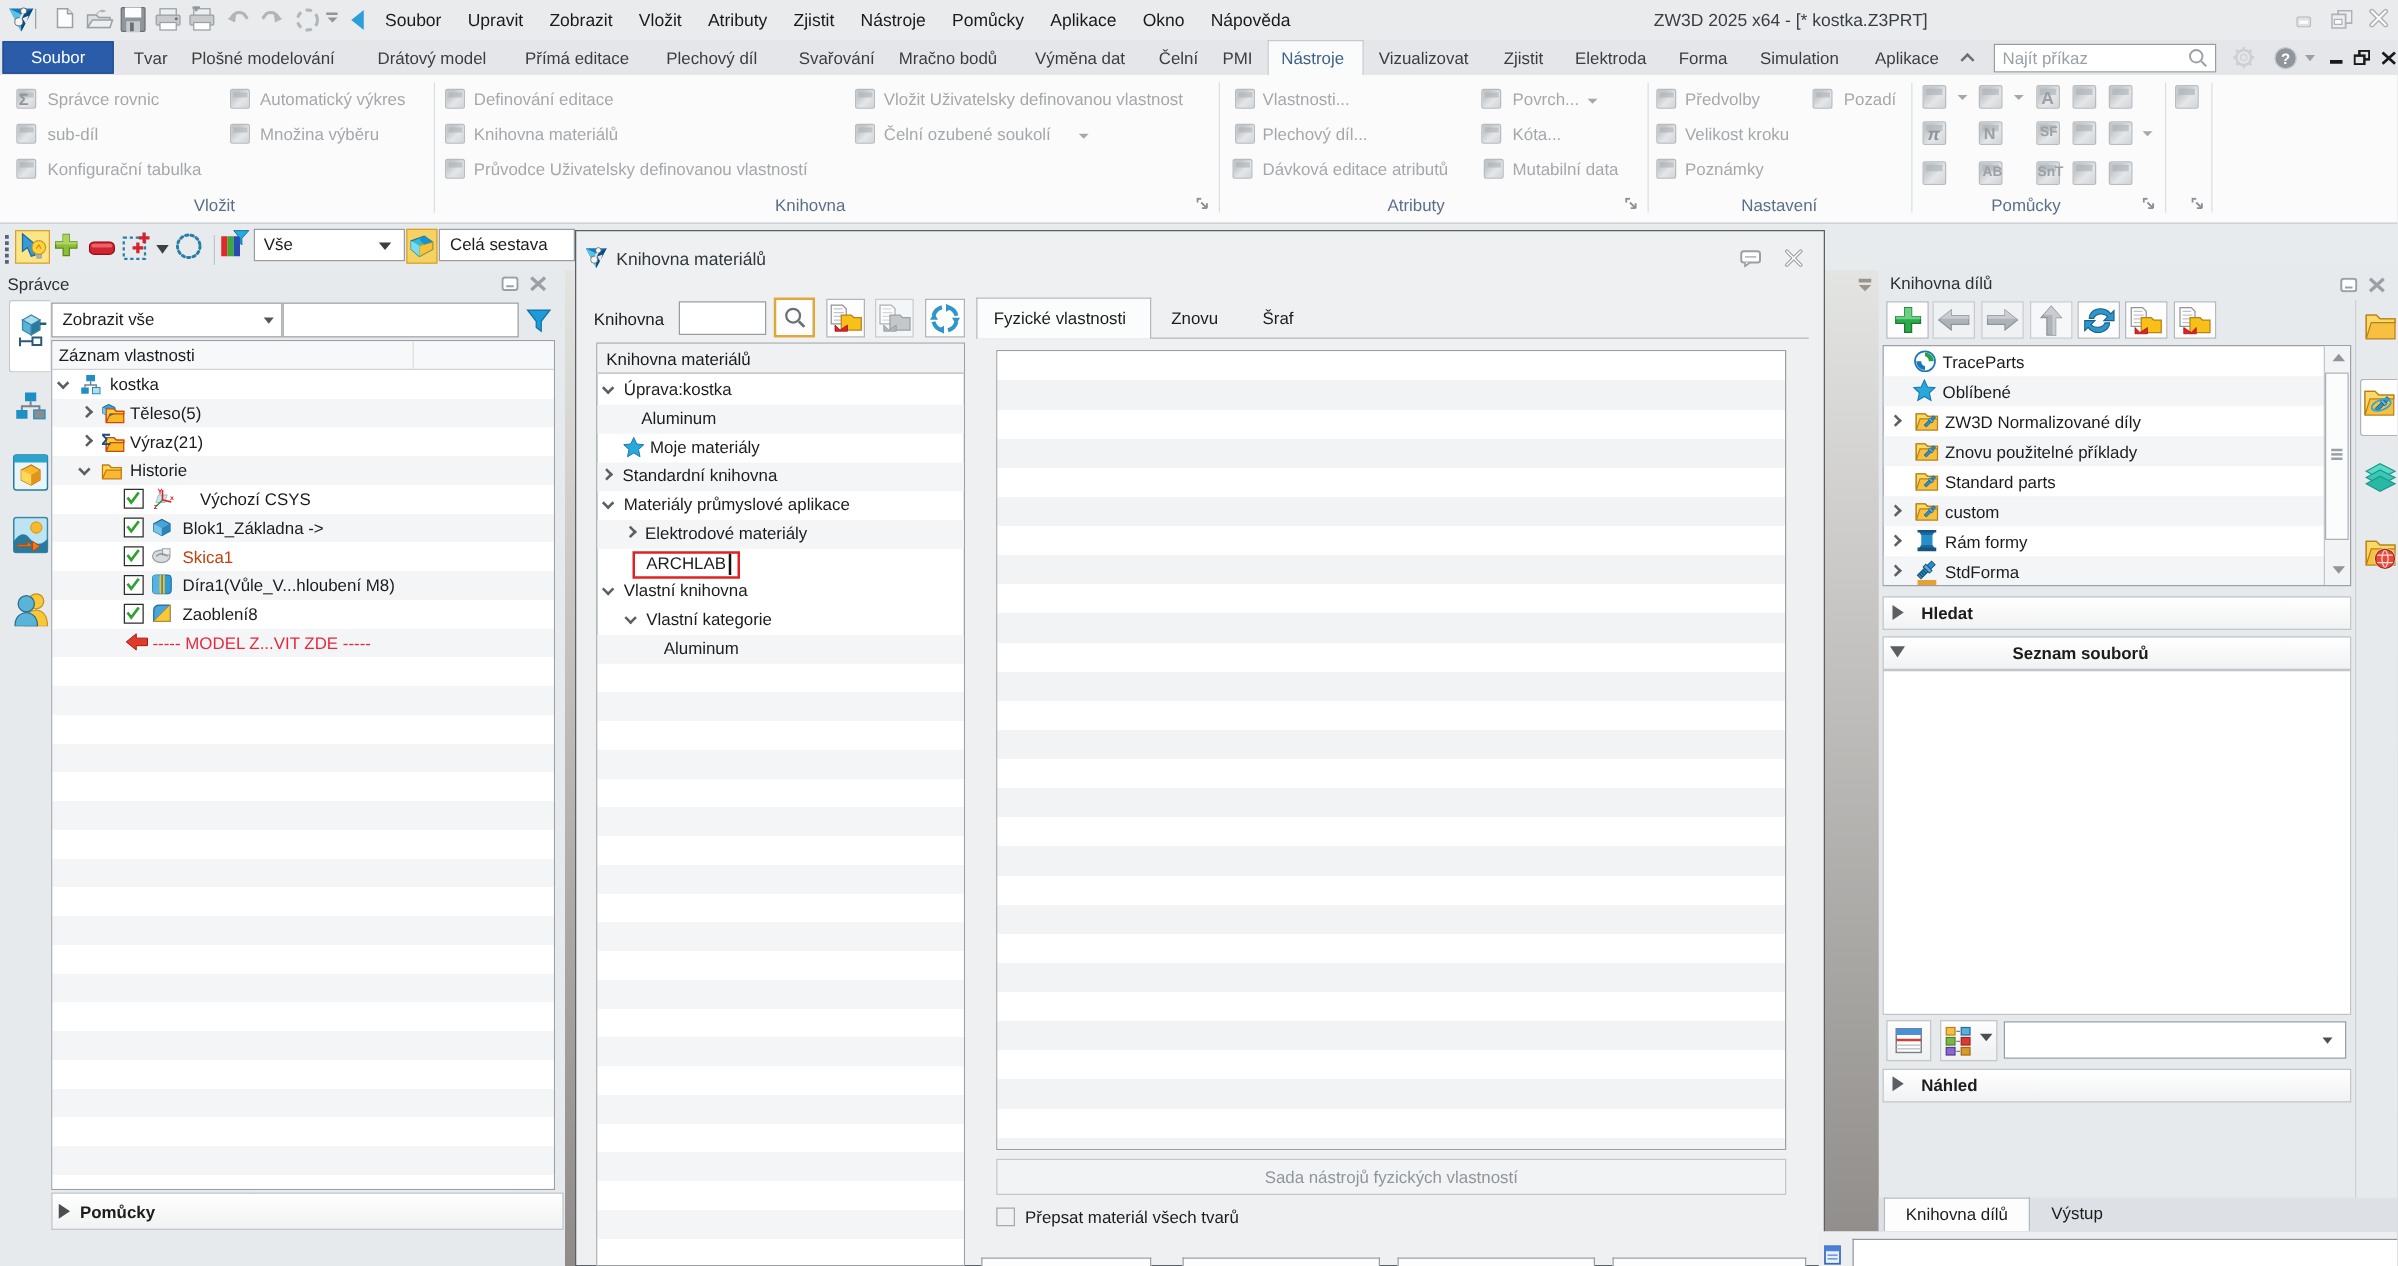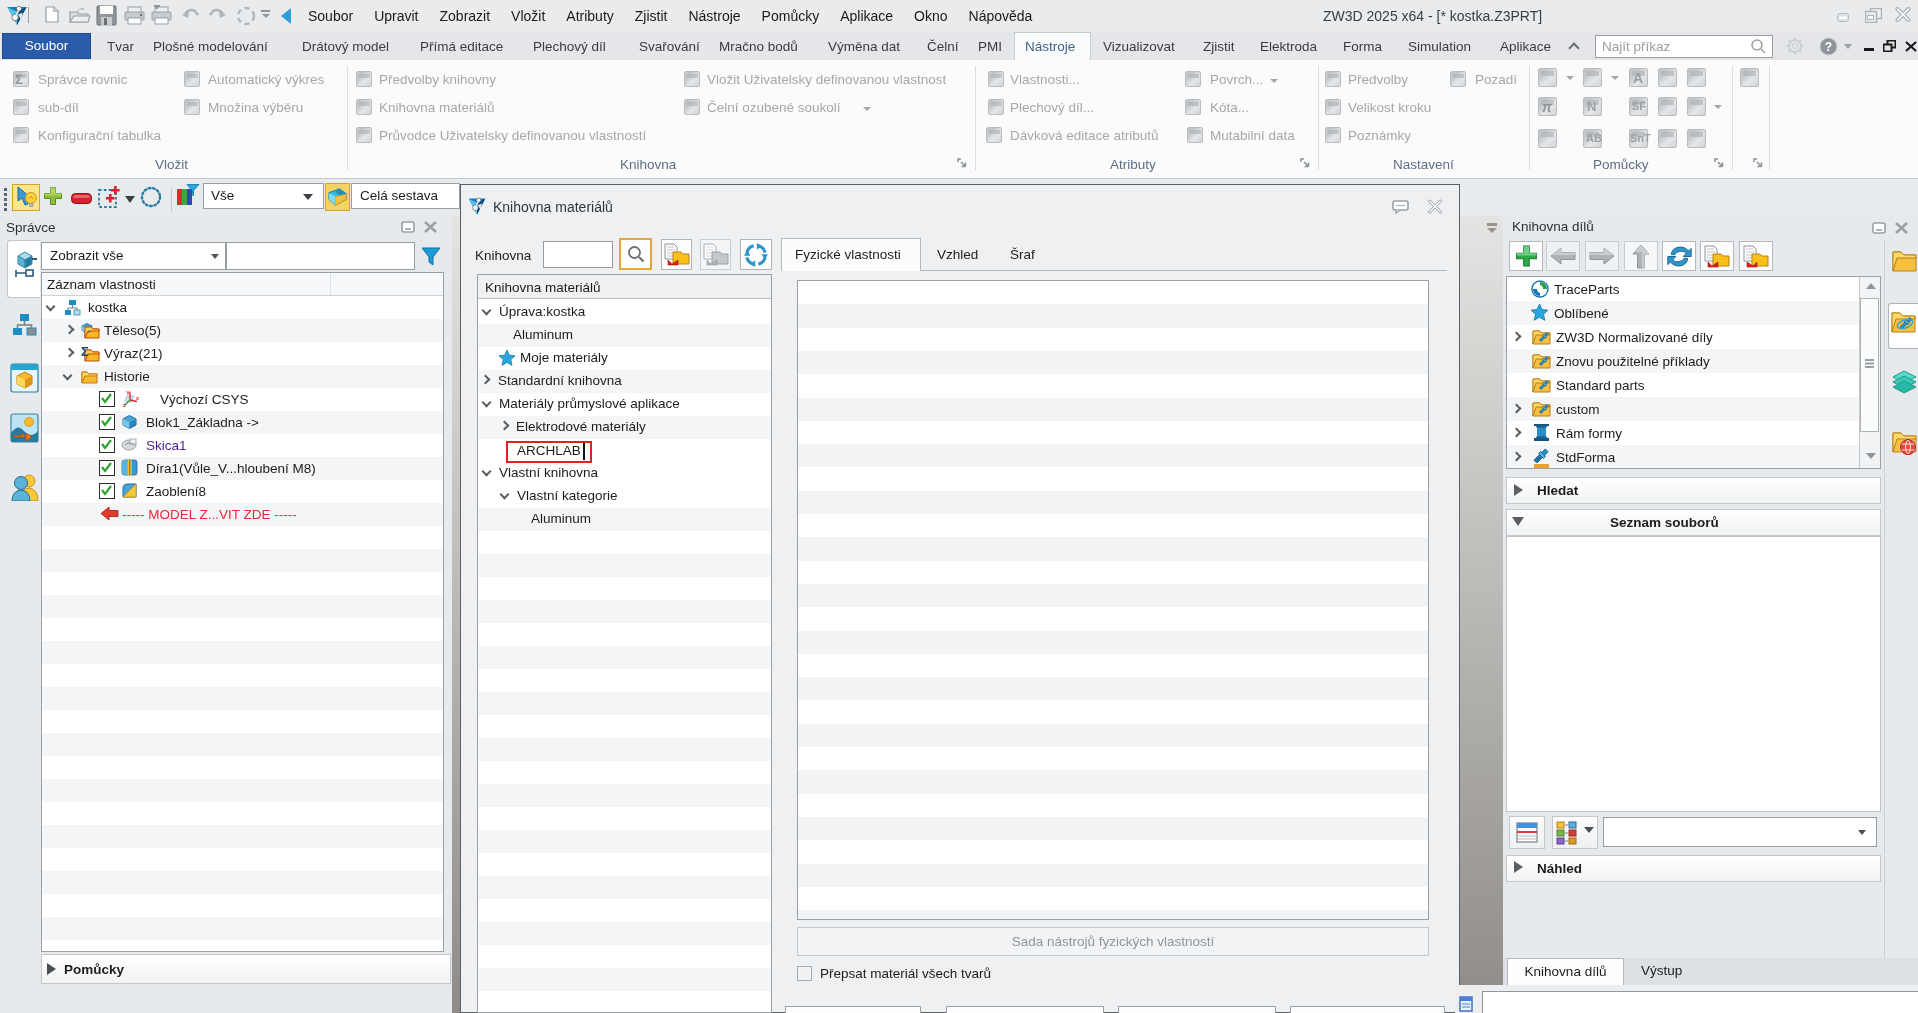--- a/index.html
+++ b/index.html
@@ -1,20 +1,20 @@
 <!DOCTYPE html>
 <html><head>
 <meta charset="utf-8">
 <style>
 *{margin:0;padding:0;box-sizing:border-box}
 html,body{width:1918px;height:1013px;overflow:hidden}
 body{font-family:"Liberation Sans",sans-serif;font-size:13.5px;color:#1c1c1c;background:#e9ebed;position:relative}
 .a{position:absolute}
 .nw{white-space:nowrap}
-.dis{color:#4c1d95}
+.dis{color:#c2410c}
 .cen{text-align:center}
 .b{font-weight:bold}
 svg{display:block}
 .chevR{width:7px;height:7px;border-right:2px solid #5a5f64;border-bottom:2px solid #5a5f64;transform:rotate(-45deg)}
 .chevD{width:7px;height:7px;border-right:2px solid #5a5f64;border-bottom:2px solid #5a5f64;transform:rotate(45deg)}
 .combo{background:#fff;border:1px solid #989da2}
 .comboArr{position:absolute;right:6px;top:50%;margin-top:-2px;width:0;height:0;border-left:4px solid transparent;border-right:4px solid transparent;border-top:5px solid #555}
 .hdrbar{background:linear-gradient(#ffffff,#f1f2f3);border:1px solid #c3c7ca}
 .rt{top:39px;color:#3c3c3c}
 .ri{color:#a5a8ab;white-space:nowrap;position:absolute}
@@ -175,21 +175,21 @@
 <div class="rsep" style="left:1732px"></div>
 <div class="rsep" style="left:1769px"></div>
 
 <div class="ri" style="left:38px;top:72px">Správce rovnic</div>
 <div class="ri" style="left:38px;top:100px">sub-díl</div>
 <div class="ri" style="left:38px;top:128px">Konfigurační tabulka</div>
 <div class="ri" style="left:208px;top:72px">Automatický výkres</div>
 <div class="ri" style="left:208px;top:100px">Množina výběru</div>
 <div class="gl" style="left:155px">Vložit</div>
 
-<div class="ri" style="left:379px;top:72px">Předvolby knihovny</div>
+<div class="ri" style="left:379px;top:72px">Definování editace</div>
 <div class="ri" style="left:379px;top:100px">Knihovna materiálů</div>
 <div class="ri" style="left:379px;top:128px">Průvodce Uživatelsky definovanou vlastností</div>
 <div class="ri" style="left:707px;top:72px">Vložit Uživatelsky definovanou vlastnost</div>
 <div class="ri" style="left:707px;top:100px">Čelní ozubené soukolí</div>
 <div class="dd" style="left:863px;top:107px"></div>
 <div class="gl" style="left:620px">Knihovna</div>
 <svg class="a" style="left:957px;top:158px" width="11" height="11" viewBox="0 0 11 11">
       <path d="M1 4 L1 1 L4 1" fill="none" stroke="#8a9097" stroke-width="1.5"></path>
       <path d="M4 4 L8.5 8.5 M8.5 8.5 L8.5 4.5 M8.5 8.5 L4.5 8.5" fill="none" stroke="#8a9097" stroke-width="1.5"></path>
     </svg>
@@ -561,21 +561,21 @@
       </g>
 <path d="M16 0 L23 4 L16 8 Z" fill="#2e96c8"></path>
       <path d="M14 30 L7 26 L14 22 Z" fill="#2e96c8"></path>
       <path d="M0 16 L4 9 L8 16 Z" fill="#2e96c8"></path>
       <path d="M30 14 L26 21 L22 14 Z" fill="#2e96c8"></path>
 </svg>
 
 <div class="a" style="left:781px;top:270px;width:666px;height:1px;background:#b4b9bd"></div>
 <div class="a" style="left:781px;top:238px;width:140px;height:33px;background:#fbfcfc;border:1px solid #b4b9bd;border-bottom:none"></div>
 <div class="a nw" style="left:795px;top:247px">Fyzické vlastnosti</div>
-<div class="a nw" style="left:937px;top:247px">Vzhled</div>
+<div class="a nw" style="left:937px;top:247px">Znovu</div>
 <div class="a nw" style="left:1010px;top:247px">Šraf</div>
 
 <div class="a" style="left:477px;top:274px;width:295px;height:739px;background:#fff;border:1px solid #9aa0a5"></div>
 <div class="a" style="left:478px;top:275px;width:293px;height:24px;background:#eff1f2;border-bottom:1px solid #b8bcbf"></div>
 <div class="a nw" style="left:485px;top:280px">Knihovna materiálů</div>
 <div id="dtree">
 <div class="a" style="left:478px;top:324px;width:293px;height:23px;background:#f4f5f6"></div>
 <div class="a" style="left:478px;top:370px;width:293px;height:23px;background:#f4f5f6"></div>
 <div class="a" style="left:478px;top:416px;width:293px;height:23px;background:#f4f5f6"></div>
 <div class="a" style="left:478px;top:508px;width:293px;height:23px;background:#f4f5f6"></div>

